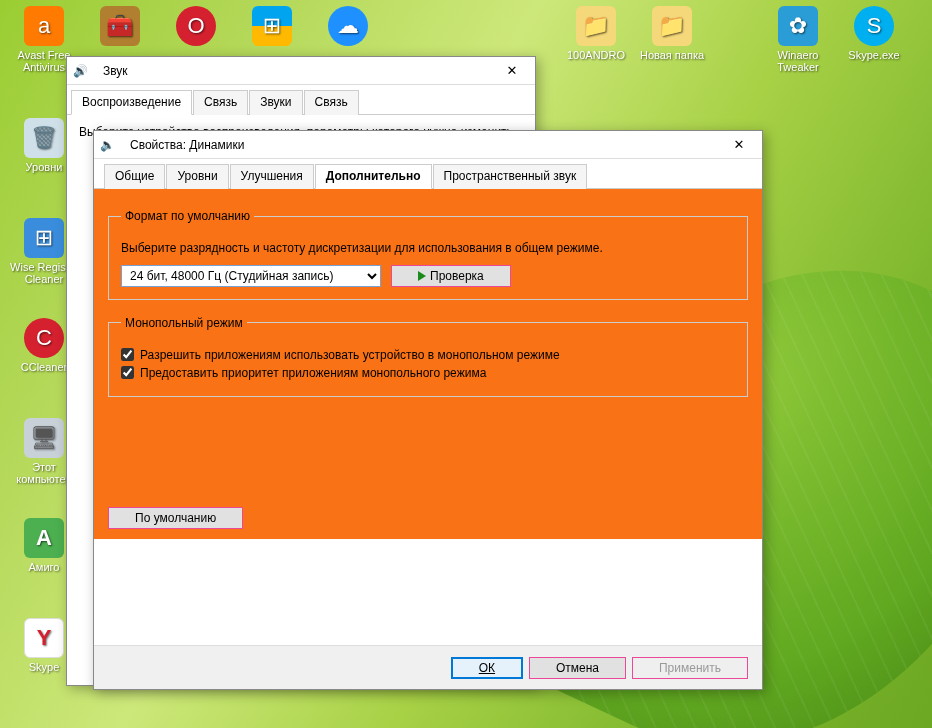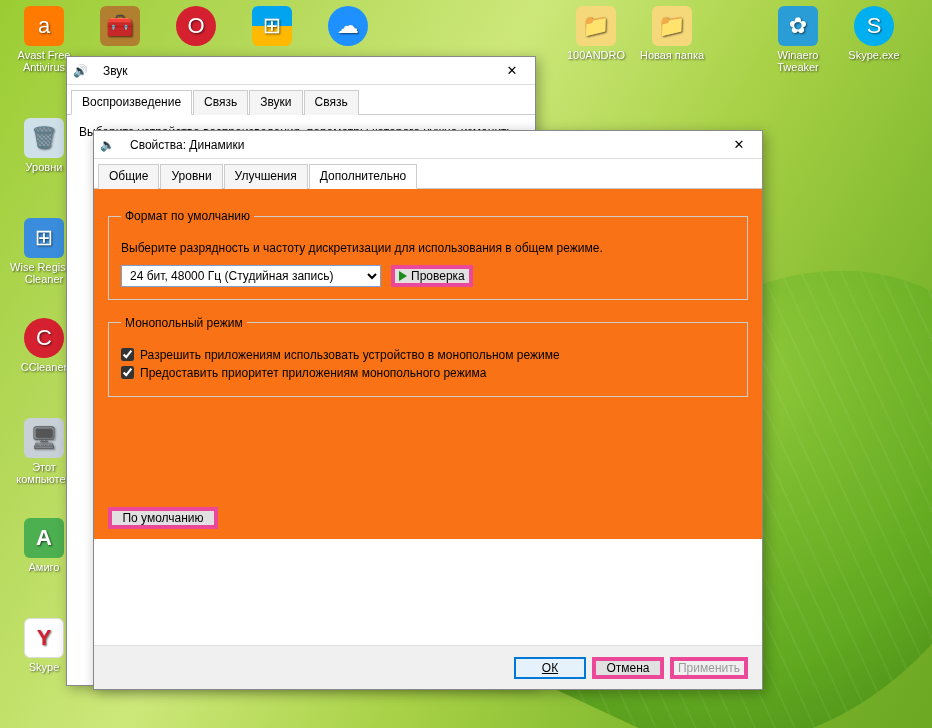--- a/index.html
+++ b/index.html
@@ -74,21 +74,21 @@
   border: 1px solid #ccc;
   border-bottom: none;
   margin-right: 1px;
   background: #f5f5f5;
   cursor: pointer;
   font-size: 12px;
   position: relative;
   top: 1px;
   text-align: center;
 }
-.tab.active { background: #fff; border-bottom: 1px solid #fff; }
+.tab.active { background: #fff; border-bottom: 1px solid #fff; font-weight: bold; }
 .tab.active-sound { background:#fff; border-bottom:1px solid #fff; }
 .body { padding: 10px 14px; background:#f97316; }
 .instruction { font-size: 12px; line-height: 1.3; margin: 4px 0 8px; }
 fieldset {
   border: 1px solid #ccc;
   margin: 10px 0 16px;
   padding: 14px 12px 12px;
 }
 legend { font-size: 12px; padding: 0 4px; }
 .row { display: flex; align-items: center; gap: 10px; margin-top: 6px; }
@@ -97,23 +97,23 @@
   height: 22px;
   font-size: 12px;
   border: 1px solid #7a9fd6;
   background: #fff;
   padding: 0 4px;
 }
 button.btn {
   min-width: 72px;
   height: 22px;
   font-size: 12px;
-  border: 4px solid #ec4899;
+  border: 1px solid #ec4899;
   background: #e1e1e1;
-  padding: 0 4px;
+  padding: 0 26px;
   cursor: pointer;
 }
 button.btn.primary { border: 2px solid #0078d7; background:#e6f2fb; padding: 0 20px; text-decoration: underline;}
 button.btn:disabled { color:#9a9a9a; background:#efefef; cursor:default;}
 .play-ic { display:inline-block; width:0;height:0;border-left:8px solid #1a8a1a;border-top:5px solid transparent;border-bottom:5px solid transparent;vertical-align:middle;margin-right:4px;}
 label.chk { display:flex; align-items:center; gap:6px; font-size:12px; margin:4px 0; cursor:pointer;}
 label.chk input { width:13px;height:13px; accent-color:#333;}
 .footer {
   position: absolute;
   left: 0; right: 0; bottom: 0;
@@ -217,25 +217,26 @@
     <div class="instruction">Выберите устройство воспроизведения, параметры которого нужно изменить</div>
   </div>
 </div>
 
 <div class="window" style="left:93px;top:130px;width:670px;height:560px">
   <div class="titlebar">
     <span class="ticon">🔈</span>
     <span class="ttitle">Свойства: Динамики</span>
     <span class="tclose">✕</span>
   </div>
-  <div class="tabs" style="padding-left:4px">
+  <div class="tabs" style="padding-left:10px">
     <div class="tab">Общие</div>
     <div class="tab">Уровни</div>
     <div class="tab">Улучшения</div>
     <div class="tab active">Дополнительно</div>
+    <div class="tab">Пространственный звук</div>
   </div>
 
   <div class="body">
 
     <fieldset>
       <legend>Формат по умолчанию</legend>
       <div class="instruction">Выберите разрядность и частоту дискретизации для использования в общем режиме.</div>
       <div class="row">
         <select class="combo">
           <option>24 бит, 48000 Гц (Студийная запись)</option>

